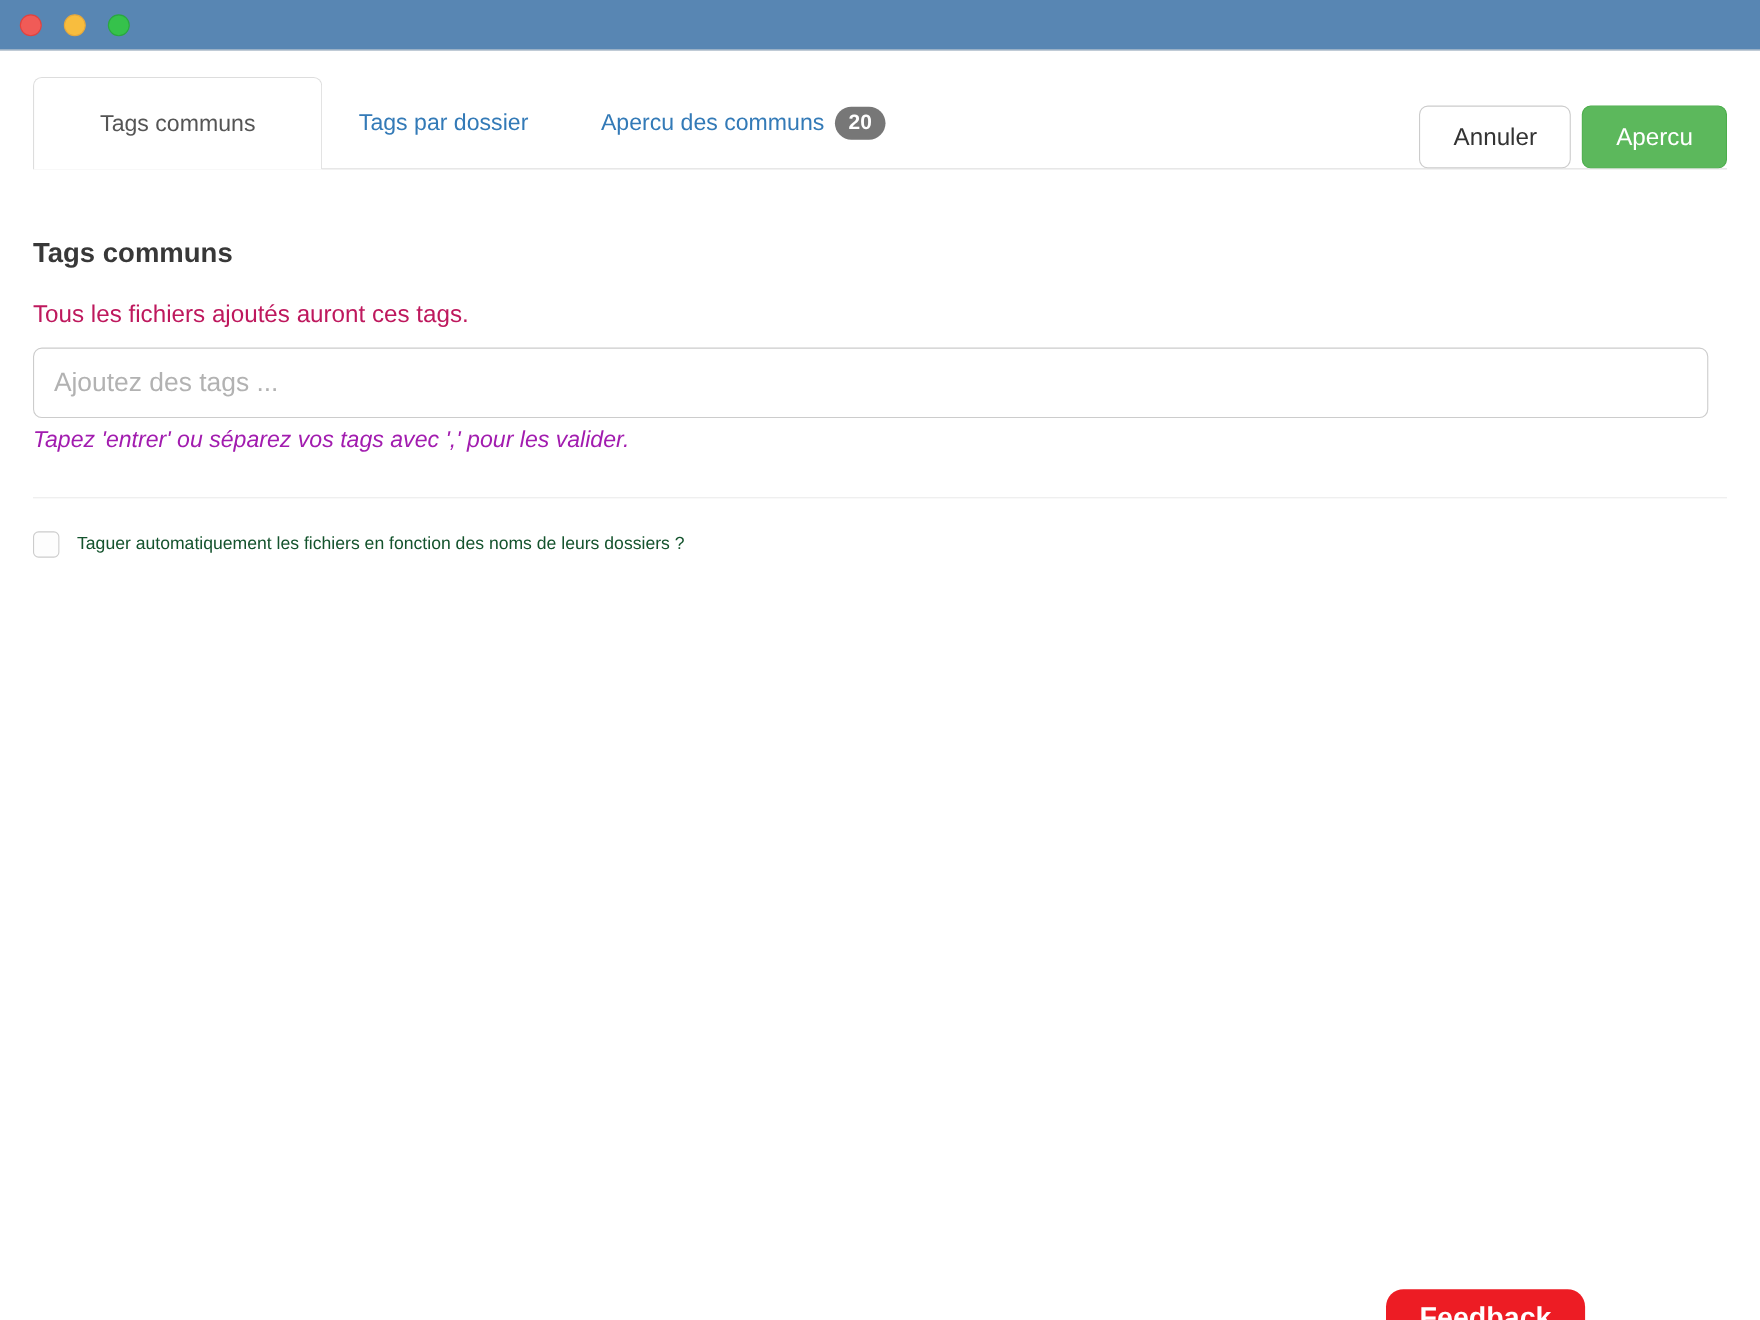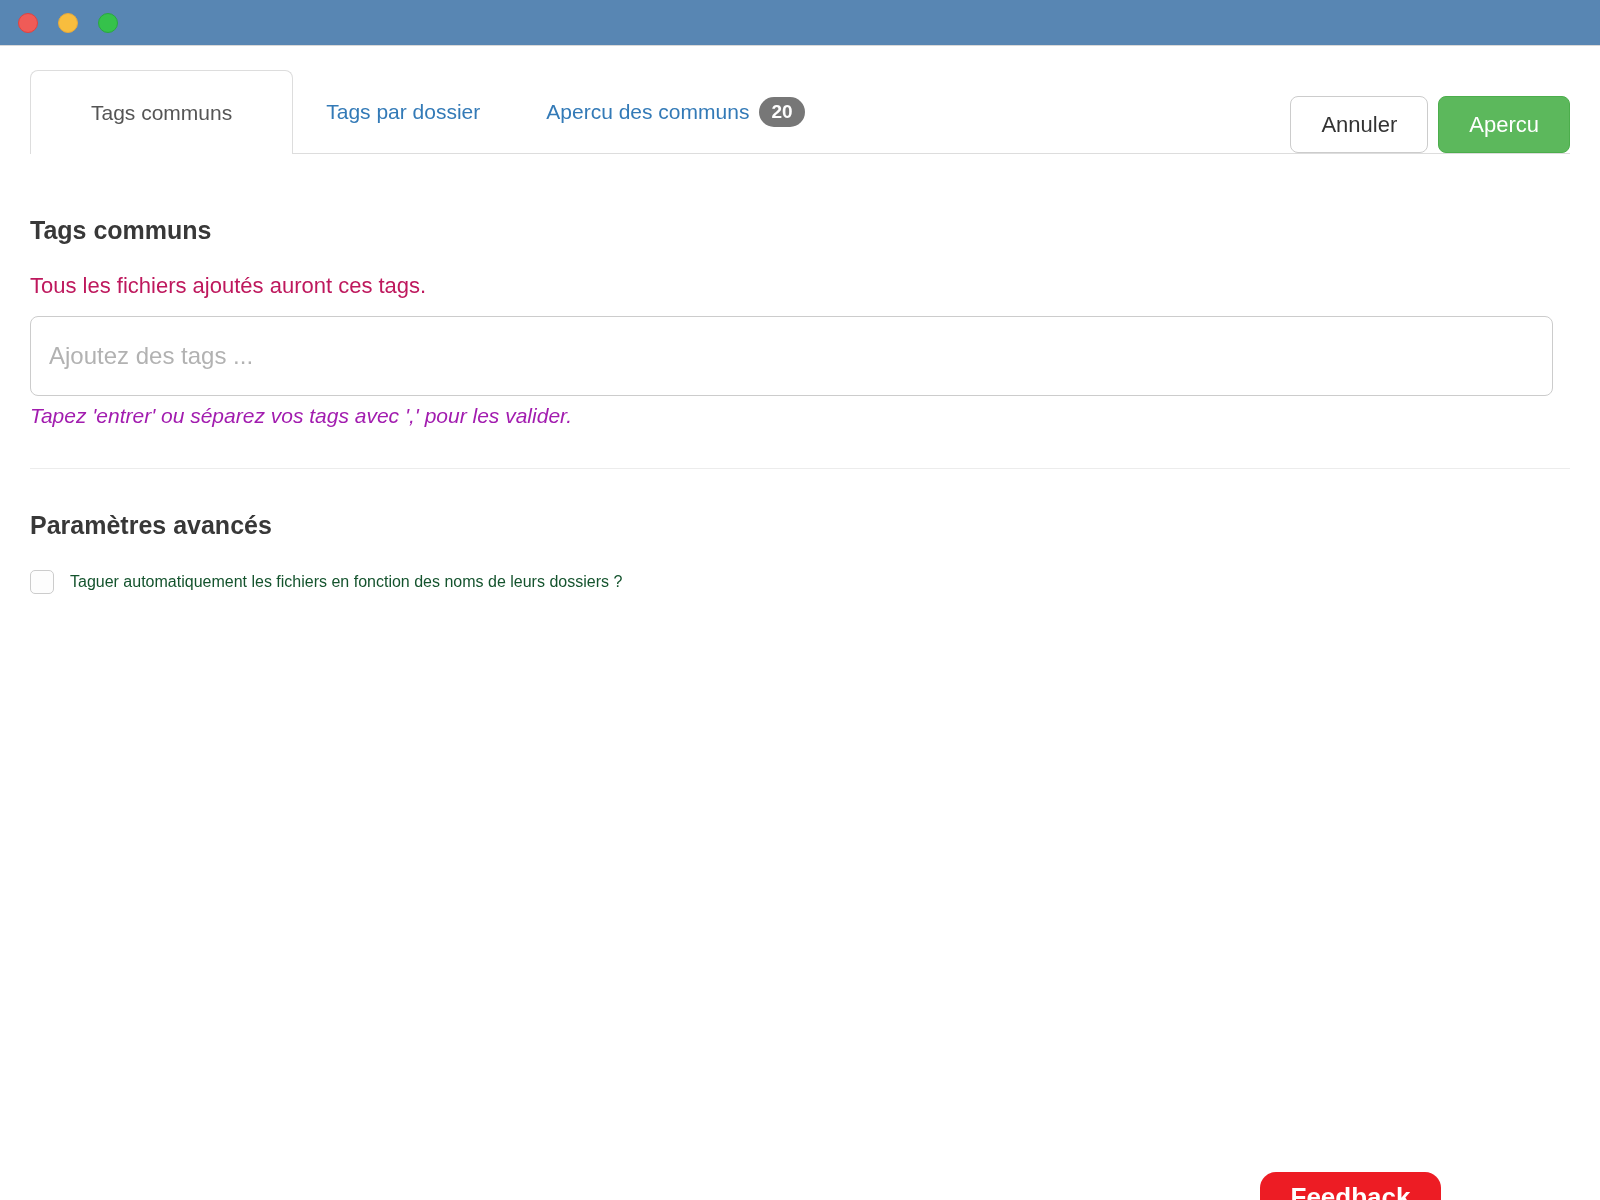--- a/index.html
+++ b/index.html
@@ -104,21 +104,21 @@
     margin-top: 62px;
   }
   .section-desc {
     font-size: 22px;
     color: #be185d;
     margin-top: 28px;
   }
   .tag-input {
     display: block;
     width: 1523px;
-    height: 80px;
+    height: 64px;
     margin-top: 17px;
     border: 1px solid #cccccc;
     border-radius: 8px;
     font-family: "Liberation Sans", sans-serif;
     font-size: 24px;
     color: #b91c1c;
     padding: 0 18px;
     outline: none;
   }
   .tag-input::placeholder { color: #b2b2b2; }
@@ -208,21 +208,20 @@
 
   <h2 class="section-title">Tags communs</h2>
   <p class="section-desc">Tous les fichiers ajoutés auront ces tags.</p>
 
   <input type="text" class="tag-input" placeholder="Ajoutez des tags ..." style="">
 
   <p class="input-helper">Tapez 'entrer' ou séparez vos tags avec ',' pour les valider.</p>
 
   <hr class="divider">
 
-  <h2 class="section-title advanced-title">Paramètres avancés</h2>
 
   <div class="checkbox-row">
     <input type="checkbox" class="checkbox" style="">
     <label class="checkbox-label">Taguer automatiquement les fichiers en fonction des noms de leurs dossiers ?</label>
   </div>
 
 </div>
 
 <button class="feedback-btn">Feedback</button>
 

